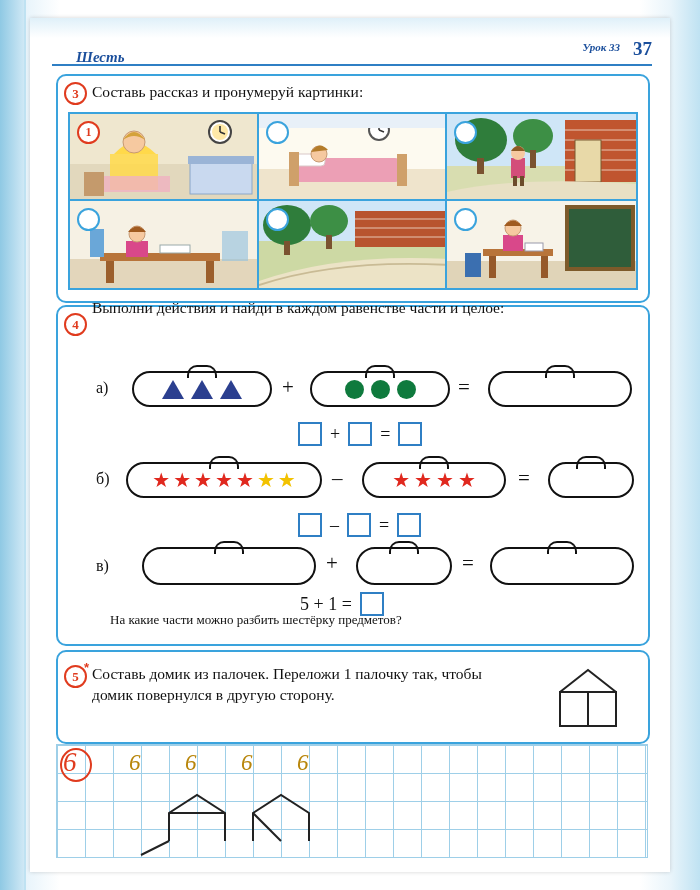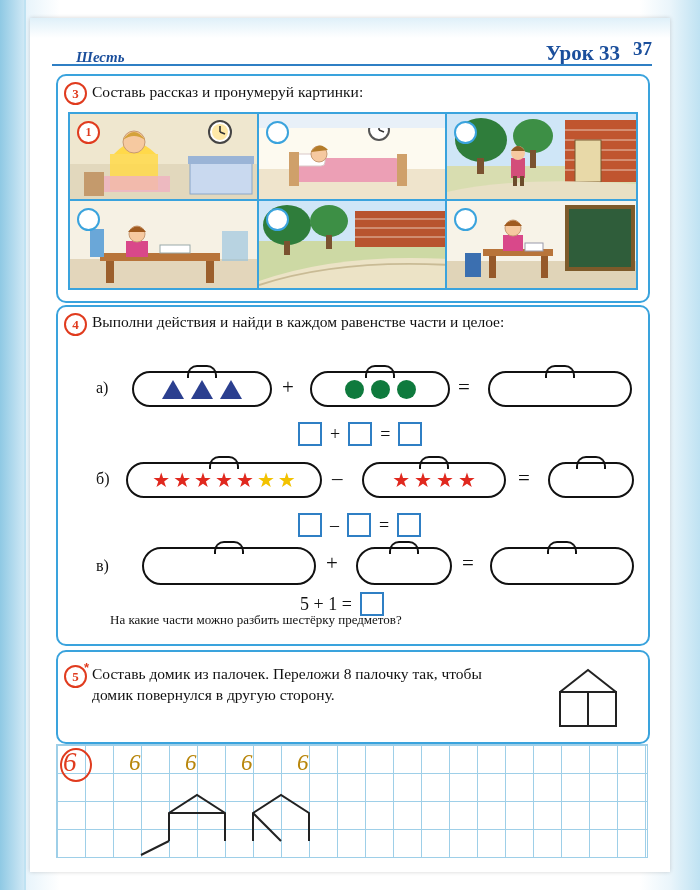--- a/index.html
+++ b/index.html
@@ -36,21 +36,21 @@
     font-style:italic;font-weight:bold;font-size:15px;color:#1b4f9c;margin-left:24px;
   }
   .hdr-page{
     position:absolute;right:0;top:-2px;
     font-family:"Liberation Serif", serif;
     font-weight:bold;font-size:19px;color:#1b4f9c;
   }
   .hdr-lesson{
     position:absolute;right:32px;top:1px;
     font-family:"Liberation Serif", serif;
-    font-weight:bold;font-size:21px;color:#1b4f9c;
+    font-style:italic;font-weight:bold;font-size:11px;color:#1b4f9c;
   }
   .rule{
     position:absolute;left:52px;top:64px;width:600px;height:2px;background:#2f7fc4;
   }
 
   
   .box{
     position:absolute;border:2px solid #3aa3dd;border-radius:10px;background:#fff;
   }
   .box3{left:56px;top:74px;width:590px;height:225px;}
@@ -289,21 +289,21 @@
           <rect x="78" y="42" width="18" height="8" fill="#fff" stroke="#99a"></rect>
           <rect x="18" y="52" width="16" height="24" fill="#3b6fb0"></rect>
         </svg>
       </div>
       <div class="circle"></div>
     </div>
   </div>
 
   <div class="box box4"></div>
   <div class="num" style="left:64px;top:313px;">4</div>
-  <div class="task-text" style="left:92px;top:311px;width:545px;">Выполни действия и найди в каждом равенстве части и целое:</div>
+  <div class="task-text" style="left:92px;top:297px;width:545px;">Выполни действия и найди в каждом равенстве части и целое:</div>
 
   <div class="letter" style="left:96px;top:379px;">а)</div>
   <div class="pill" style="left:132px;top:371px;width:136px;height:32px;">
     <div class="tri"></div>
     <div class="tri"></div>
     <div class="tri"></div>
   </div>
   <div class="tick" style="left:187px;top:365px;"></div>
   <div class="op" style="left:282px;top:375px;">+</div>
   <div class="pill" style="left:310px;top:371px;width:136px;height:32px;">
@@ -368,21 +368,21 @@
   <div class="eqline" style="left:300px;top:592px;">
     <span>5 + 1 =</span>
     <span class="sq"></span>
   </div>
 
   <div class="qtext" style="left:110px;top:612px;width:520px;">На какие части можно разбить шестёрку предметов?</div>
 
   <div class="box box5"></div>
   <div class="num" style="left:64px;top:665px;">5</div>
   <div class="star-sup" style="left:84px;top:660px;">*</div>
-  <div class="task-text" style="left:92px;top:663px;width:400px;">Составь домик из палочек. Переложи 8 палочку так, чтобы домик повернулся в другую сторону.</div>
+  <div class="task-text" style="left:92px;top:663px;width:400px;">Составь домик из палочек. Переложи 1 палочку так, чтобы домик повернулся в другую сторону.</div>
 
   <div class="house" style="left:540px;top:662px;">
     <svg width="90" height="72" viewBox="0 0 90 72">
       <path d="M20 30 L48 8 L76 30" fill="none" stroke="#222" stroke-width="2"></path>
       <rect x="20" y="30" width="56" height="34" fill="none" stroke="#222" stroke-width="2"></rect>
       <line x1="48" y1="30" x2="48" y2="64" stroke="#222" stroke-width="2"></line>
     </svg>
   </div>
 
   <div class="grid-area">

